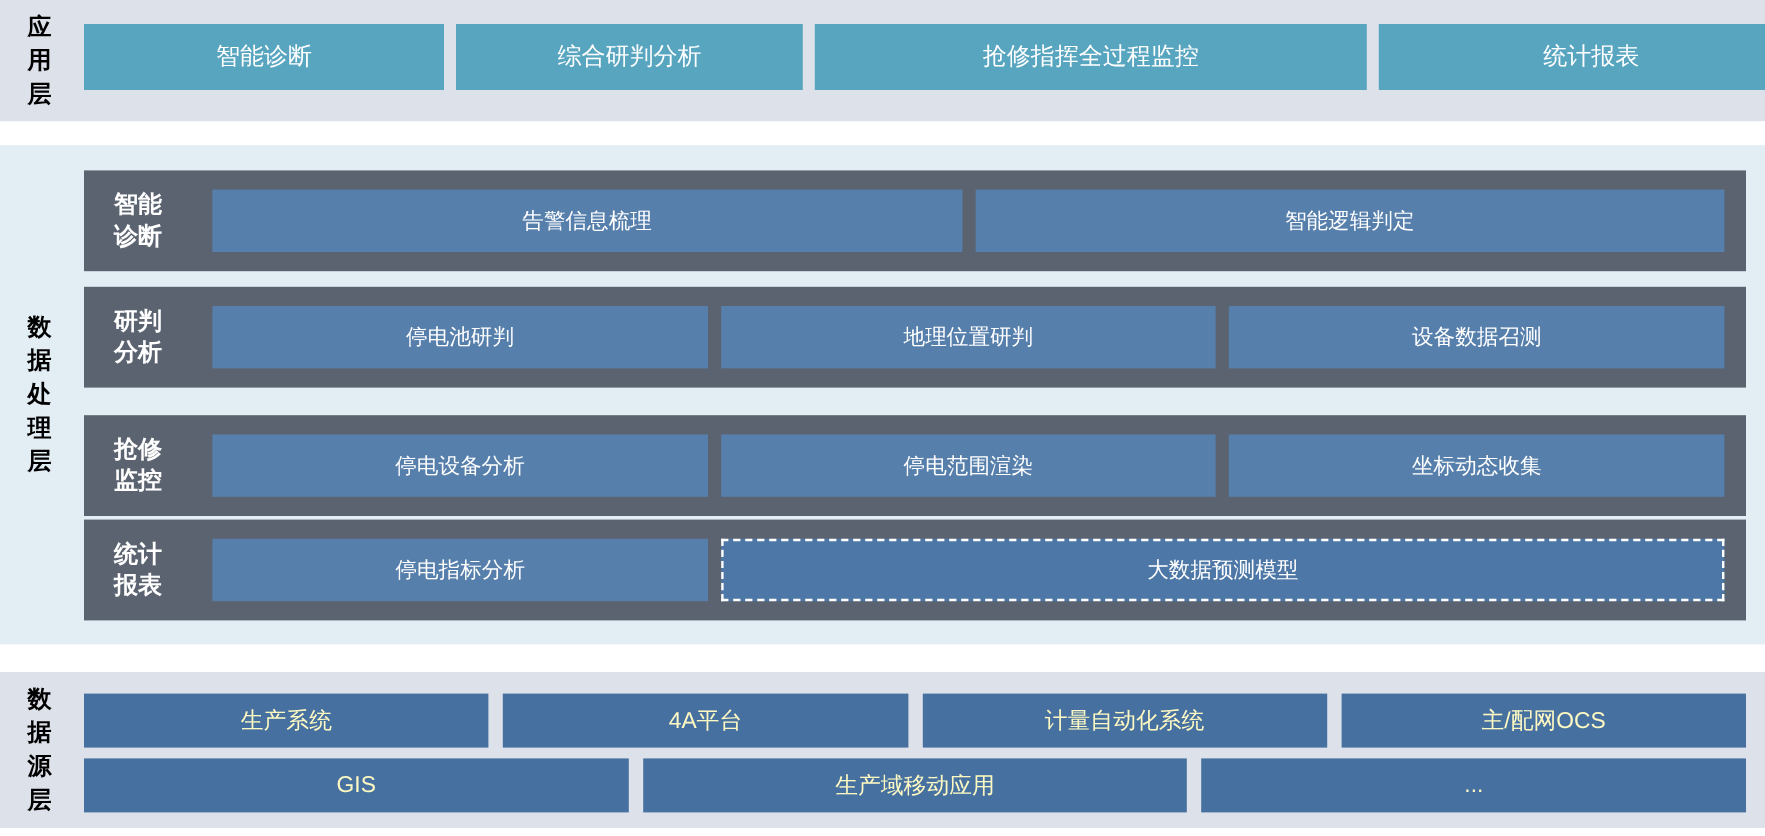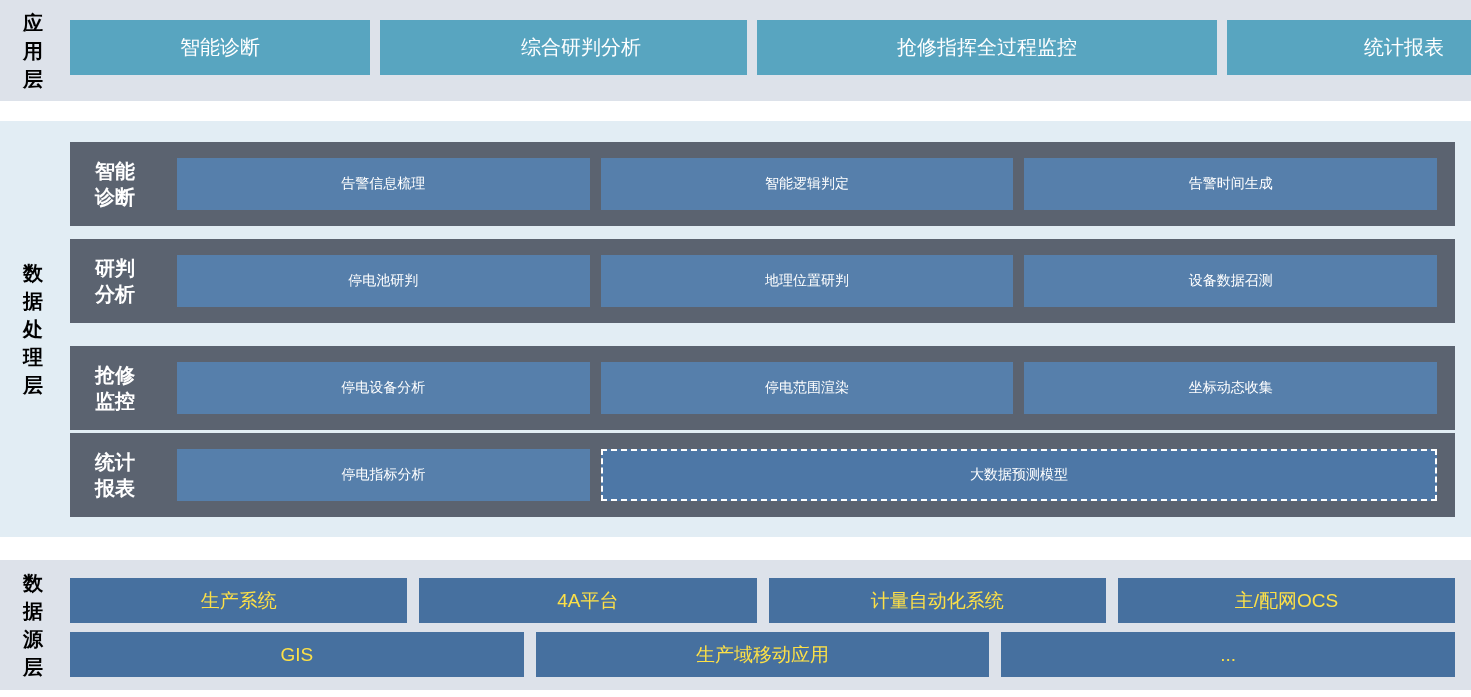--- a/index.html
+++ b/index.html
@@ -19,52 +19,52 @@
     color:#000000;line-height:1.4;word-break:break-all;letter-spacing:0;
   }
 
   
   .app-row{position:absolute;left:70px;top:20px;display:flex;gap:10px;}
   .app-btn{
     height:55px;line-height:55px;text-align:center;color:#ffffff;
     background:#58a5c0;font-size:20px;
   }
   .app-btn.w-a{width:300px;}
-  .app-btn.w-b{width:332px;padding-left:35px;}
+  .app-btn.w-b{width:289px;}
   .app-btn.w-c{width:460px;}
   .app-btn.w-d{width:354px;}
 
   
   .band{
     position:absolute;left:70px;width:1385px;height:84px;background:#5b6370;
   }
   .band-label{
     position:absolute;left:25px;top:50%;transform:translateY(-50%);
     width:44px;color:#ffffff;font-size:20px;font-weight:bold;
     line-height:1.3;word-break:break-all;
   }
   .band-items{
     position:absolute;left:107px;right:18px;top:16px;bottom:16px;
     display:flex;gap:11px;
   }
   .proc-box{
-    flex:1;background:#567fab;color:#ffffff;font-size:14px;
+    flex:1;background:#567fab;color:#ffffff;font-size:18px;
     display:flex;align-items:center;justify-content:center;
   }
   .proc-box.fixed{flex:0 0 413px;}
   .proc-box.dashed{
     flex:1;background:#4d77a6;border:2px dashed #ffffff;
   }
 
   
   .src-row{
     position:absolute;left:70px;width:1385px;height:45px;display:flex;gap:12px;
   }
   .src-box{
-    flex:1;background:#46709f;color:#fde047;font-size:19px;
+    flex:1;background:#46709f;color:#fef9c3;font-size:19px;
     display:flex;align-items:center;justify-content:center;
   }
 </style>
 </head>
 <body>
 
 <div class="section" id="app-section">
   <div class="v-label">应用层</div>
   <div class="app-row">
     <div class="app-btn w-a">智能诊断</div>
@@ -75,21 +75,20 @@
 </div>
 
 <div class="section" id="proc-section">
   <div class="v-label">数据处理层</div>
 
   <div class="band" style="top:21px;">
     <div class="band-label">智能诊断</div>
     <div class="band-items">
       <div class="proc-box">告警信息梳理</div>
       <div class="proc-box">智能逻辑判定</div>
-      <div class="proc-box">告警时间生成</div>
     </div>
   </div>
 
   <div class="band" style="top:118px;">
     <div class="band-label">研判分析</div>
     <div class="band-items">
       <div class="proc-box">停电池研判</div>
       <div class="proc-box">地理位置研判</div>
       <div class="proc-box">设备数据召测</div>
     </div>

